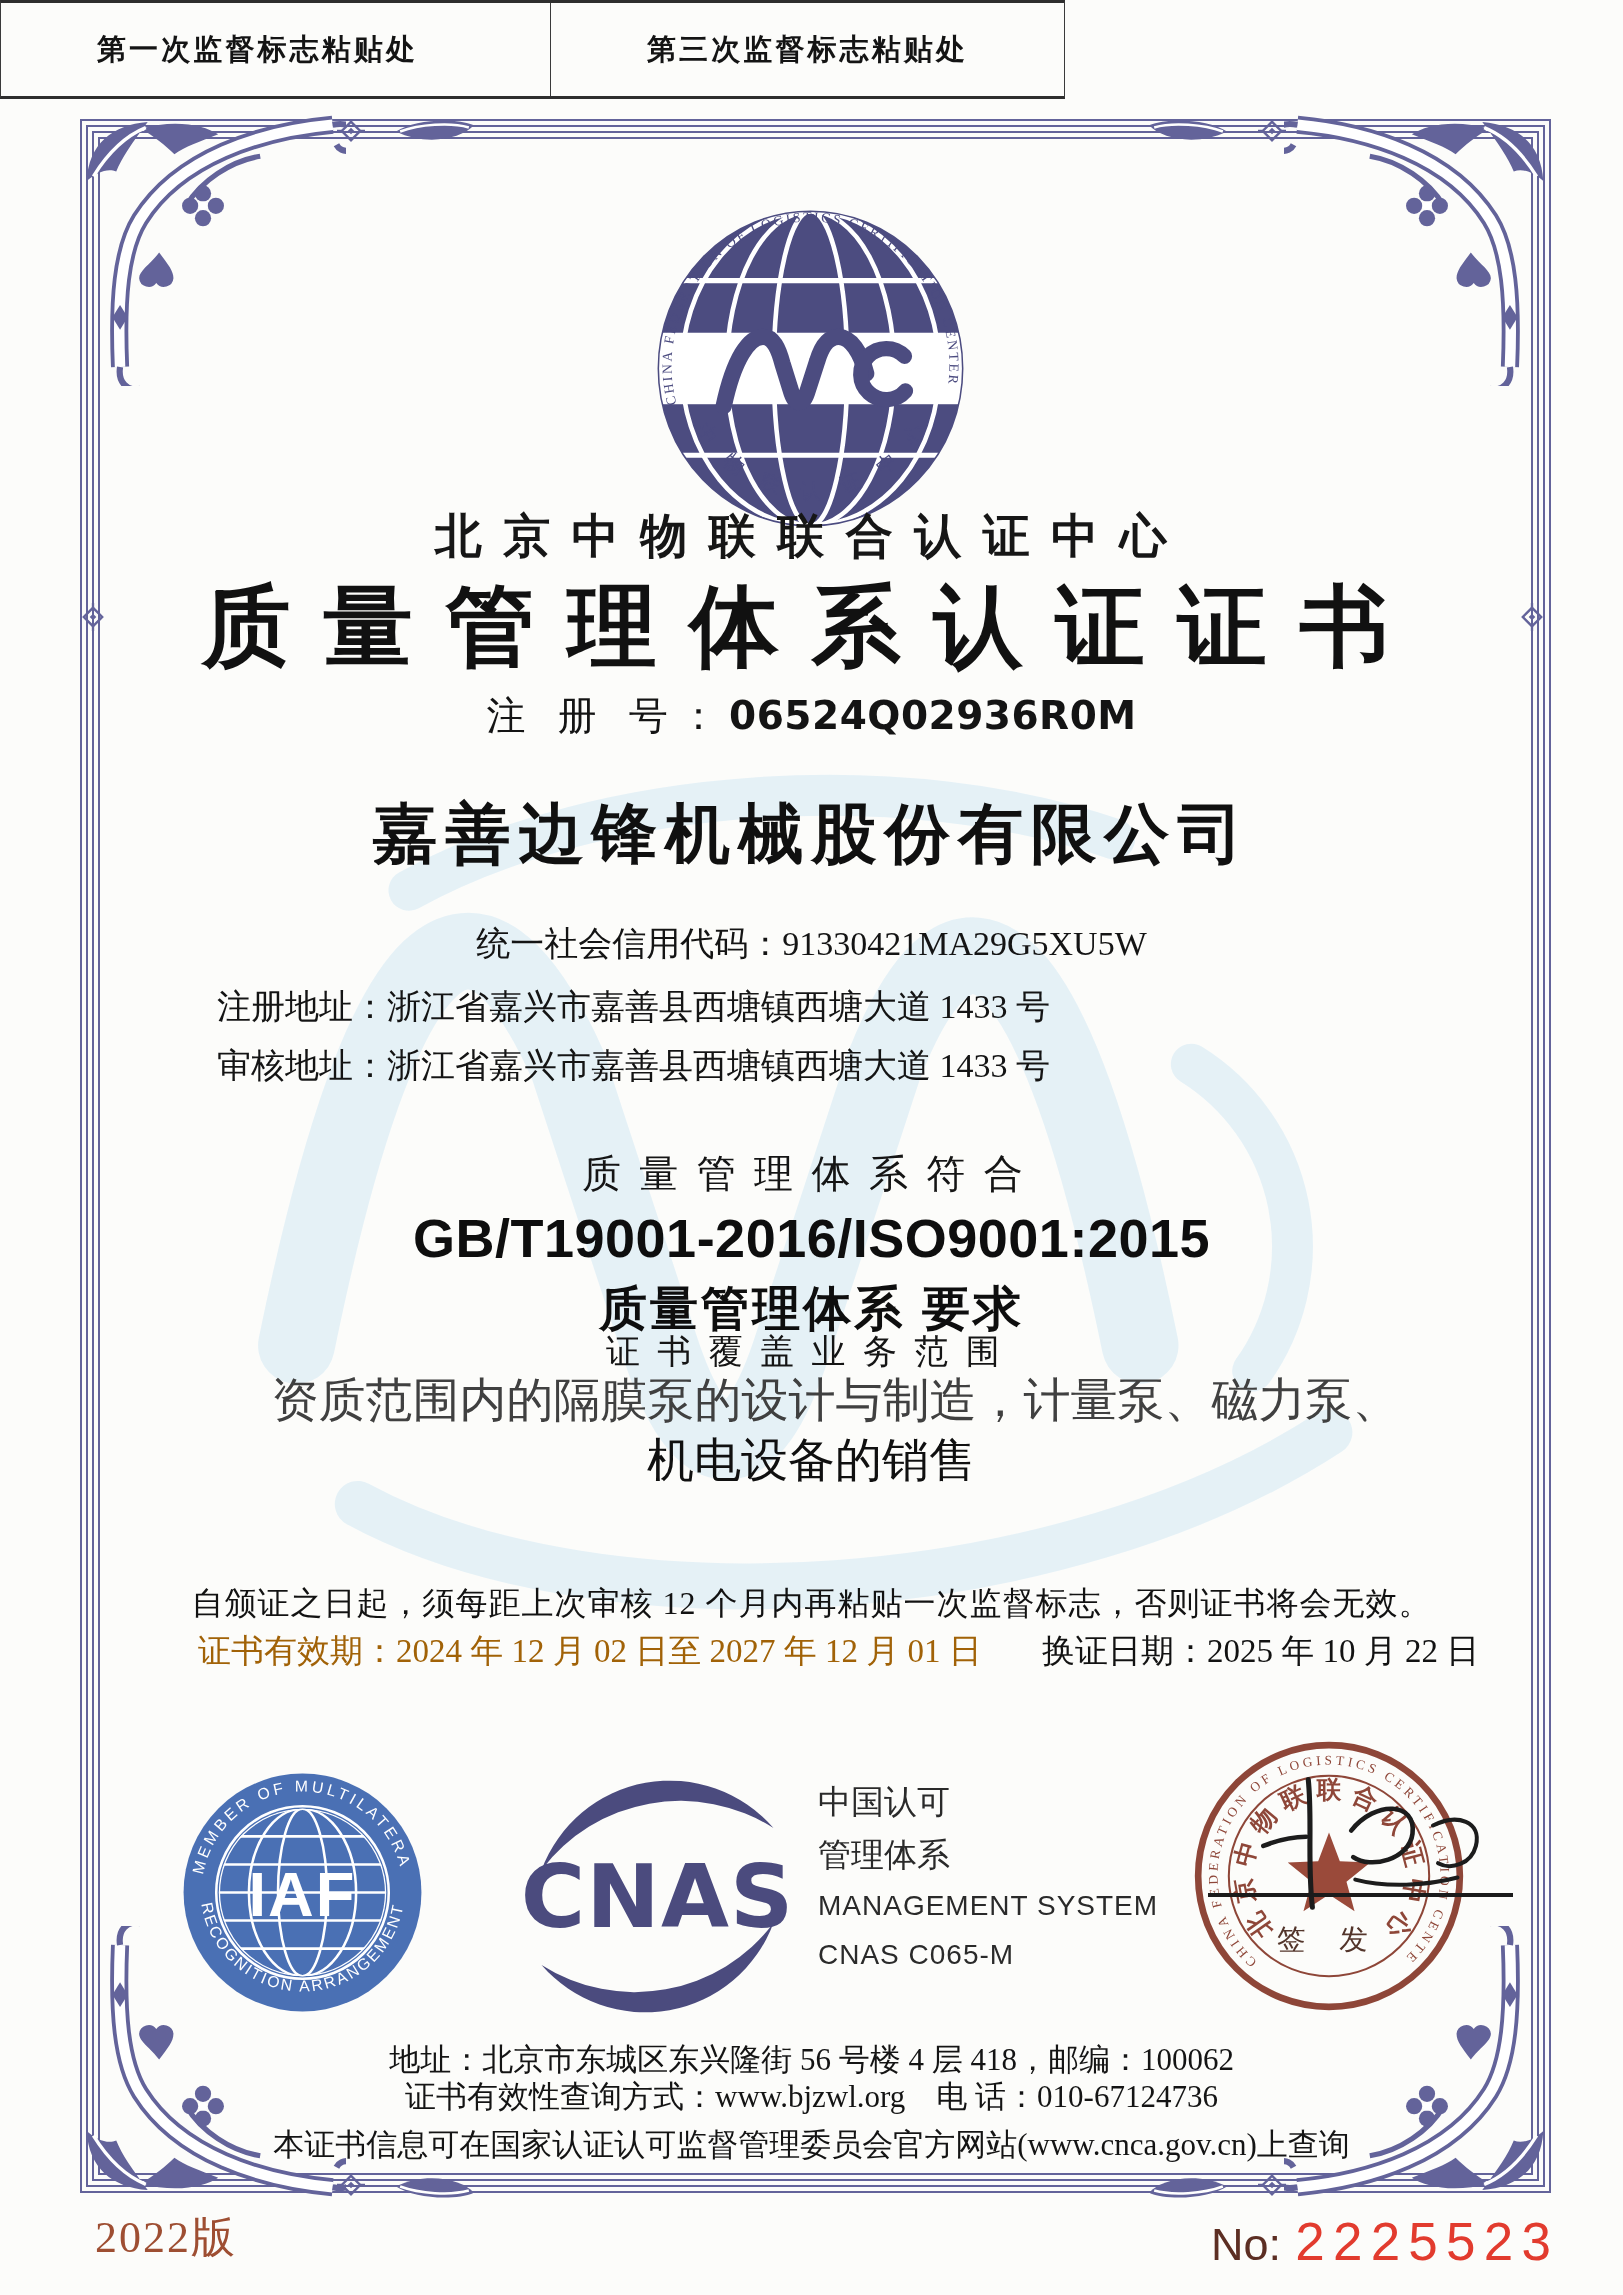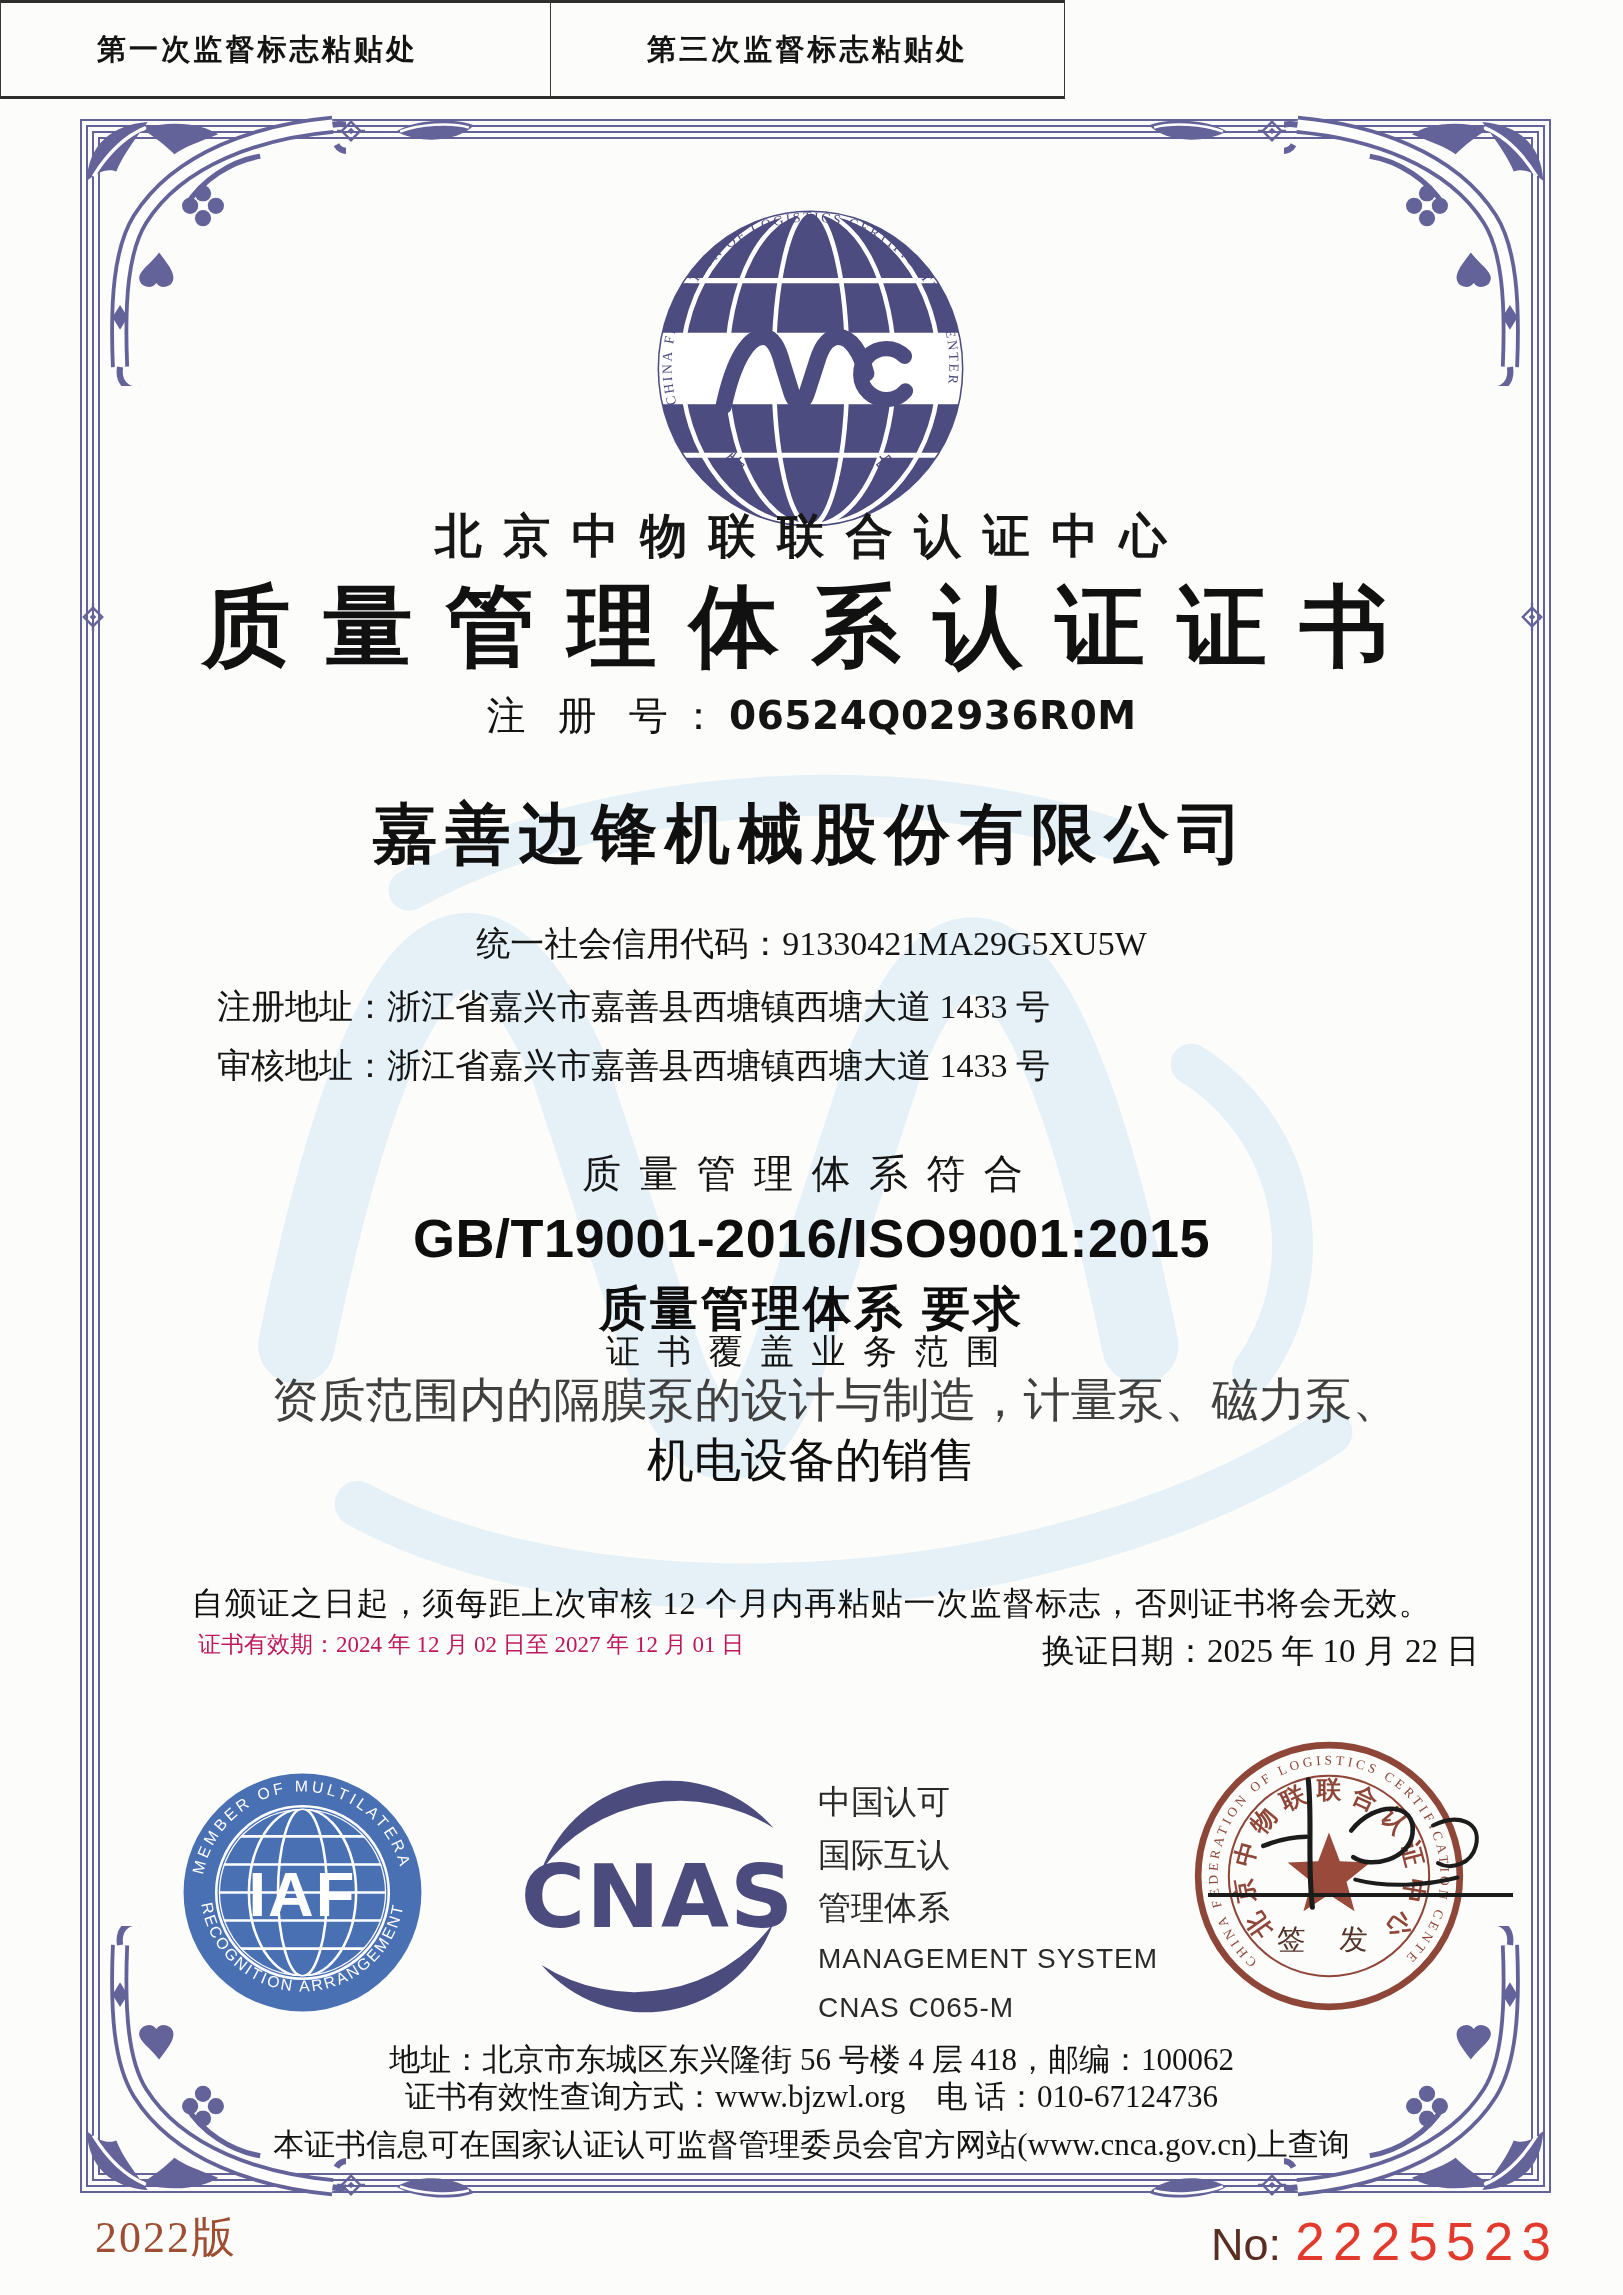--- a/index.html
+++ b/index.html
@@ -39,21 +39,21 @@
   .scopehead{top:1329px;font-size:34px;letter-spacing:17.4px;color:#151515;}
   .scope1{top:1369px;font-size:47px;color:#404040;padding-left:48px;}
   .scope2{top:1429px;font-size:47px;color:#101010;}
   .supTable{left:284px;top:1479px;width:1063px;height:93px;display:flex;z-index:4;
     border-top:3.1px solid #2e2e2e;border-bottom:3.1px solid #2e2e2e;
     border-left:1.5px solid #3a3a3a;border-right:1.5px solid #3a3a3a;background:transparent;gap:36px;}
   .supTable .cell{flex:1;display:flex;align-items:center;justify-content:center;
     font-size:29px;font-weight:bold;letter-spacing:3.1px;color:#141414;}
   .supTable .cell + .cell{border-left:1.5px solid #3a3a3a;}
   .note{top:1582px;font-size:32px;color:#121212;letter-spacing:1px;}
-  .valid{top:1629px;left:198px;font-size:23px;color:#be185d;}
+  .valid{top:1629px;left:198px;font-size:33px;color:#a16207;}
   .renew{top:1629px;left:1042px;font-size:33px;color:#121212;}
   .acc-lines{left:818px;top:1775px;z-index:4;}
   .acc-lines .zh{font-size:33px;line-height:53px;color:#2a2a2a;font-family:"Liberation Sans","DejaVu Sans",sans-serif;}
   .acc-lines .en{font-size:28px;line-height:49px;color:#2a2a2a;font-family:"Liberation Sans","DejaVu Sans",sans-serif;letter-spacing:1px;}
   .contact{font-size:31px;color:#141414;z-index:4;}
   .ct1{top:2039px;} .ct2{top:2076px;} .ct3{top:2113px;margin-top:11px;}
   .edition{left:95px;top:2208px;font-size:44px;color:#9e4e32;letter-spacing:2px;z-index:4;}
   .serial{left:1211px;top:2211px;z-index:4;white-space:nowrap;}
   .serial .nl{font-size:45px;color:#5c2e23;font-family:"Liberation Sans","DejaVu Sans",sans-serif;}
   .serial .nn{font-size:53px;color:#e23b2e;font-family:"Liberation Sans","DejaVu Sans",sans-serif;letter-spacing:8.2px;margin-left:14.3px;}
@@ -251,21 +251,20 @@
 </svg>
 
 <svg class="abs z4" style="left:522px;top:1779px;" width="271" height="235" viewBox="0 0 530 460">
   <path d="M38,178 A268,268 0 0 1 492,96 A340,340 0 0 0 38,178 Z" fill="#4b4b7e"></path>
   <path d="M492,282 A268,268 0 0 1 38,364 A340,340 0 0 0 492,282 Z" fill="#4b4b7e"></path>
   <text x="265" y="290" text-anchor="middle" font-size="172" font-weight="bold" letter-spacing="2" fill="#4b4b7e" font-family="DejaVu Sans, Liberation Sans, sans-serif">CNAS</text>
 </svg>
 
 <div class="abs acc-lines">
   <div class="zh">中国认可</div>
-  <div class="zh">国际互认</div>
   <div class="zh">管理体系</div>
   <div class="en">MANAGEMENT SYSTEM</div>
   <div class="en">CNAS  C065-M</div>
 </div>
 
 <svg class="abs z5" style="left:1191px;top:1738px;" width="276" height="276" viewBox="0 0 540 540">
   <circle cx="270" cy="270" r="256" fill="none" stroke="#8e4638" stroke-width="13"></circle>
   <circle cx="270" cy="270" r="196" fill="none" stroke="#8e4638" stroke-width="4"></circle>
   <path id="sealArc" d="M130,437 A218,218 0 1 1 410,437" fill="none"></path>
   <text font-size="26" letter-spacing="7" fill="#8e4638" font-family="Liberation Serif, DejaVu Serif, serif">

